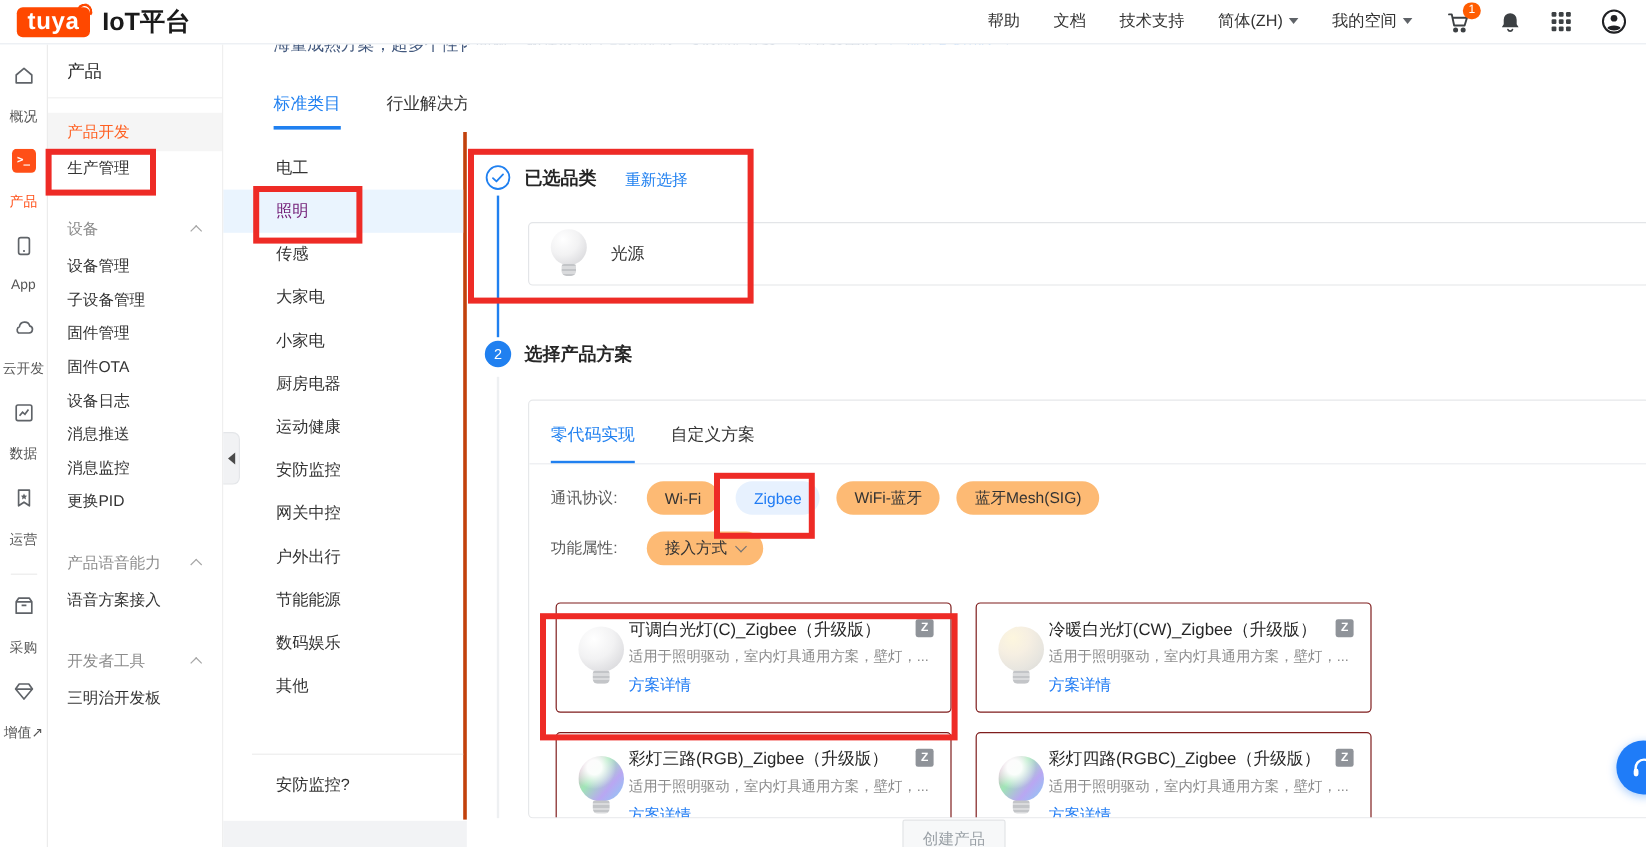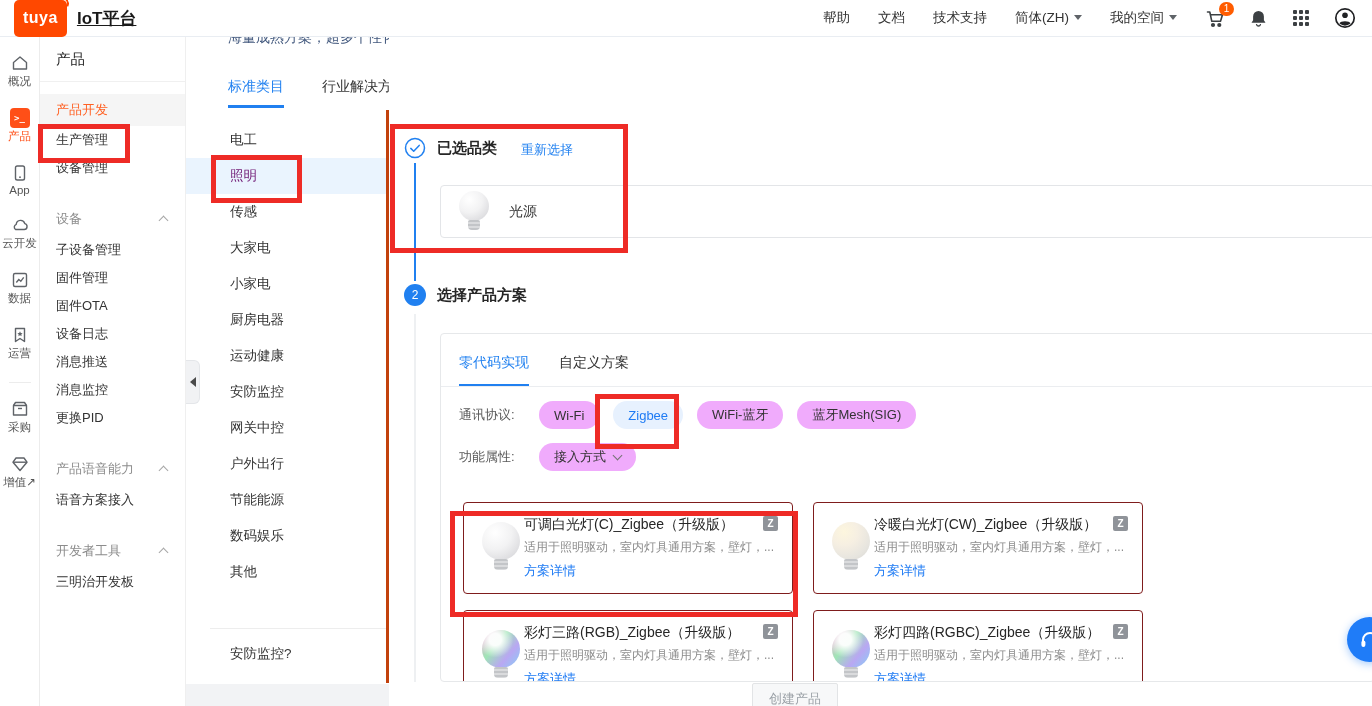--- a/index.html
+++ b/index.html
@@ -2,38 +2,38 @@
 <html><head>
 <meta charset="utf-8">
 <style>
   html,body{margin:0;padding:0;}
   body{width:1372px;height:706px;position:relative;overflow:hidden;background:#fff;
        font-family:"Liberation Sans","DejaVu Sans",sans-serif;color:#333;}
   svg{display:block}
   
   #header{position:absolute;left:0;top:0;right:0;height:37px;background:#fff;
           border-bottom:1px solid #e9edf2;z-index:40;display:flex;align-items:center;padding:0 14px;box-sizing:border-box;}
-  .logo-box{position:relative;background:#ff4800;color:#fff;border-radius:5px;height:37px;padding:0 9px;
-            display:flex;align-items:center;font-weight:bold;font-size:16px;letter-spacing:.5px;}
+  .logo-box{position:relative;background:#ff4800;color:#fff;border-radius:5px;height:25px;padding:0 9px;
+            display:flex;align-items:center;font-weight:bold;font-size:20px;letter-spacing:.5px;}
   .logo-quote{position:absolute;right:-2px;top:-3px;width:9px;height:9px;border-radius:50%;
               border:2.4px solid #ff4800;border-bottom-color:transparent;border-left-color:transparent;transform:rotate(-15deg);}
-  .product-name{margin-left:10px;font-size:17px;font-weight:600;color:#1a1a1a;text-decoration:underline;}
+  .product-name{margin-left:10px;font-size:21px;font-weight:600;color:#1a1a1a;}
   .hd-spacer{flex:1}
   .hd-links{display:flex;align-items:center;gap:28px;font-size:13.5px;color:#333;margin-right:28px;}
   .hd-link{cursor:pointer;white-space:nowrap;}
   .caret-down{display:inline-block;width:0;height:0;border-left:4px solid transparent;border-right:4px solid transparent;
               border-top:5px solid #5f6368;margin-left:5px;vertical-align:2px;}
   .hd-icons{display:flex;align-items:center;gap:24px;margin-right:2px;}
   .hd-icon{position:relative;cursor:pointer;}
   .cart-badge{position:absolute;top:-7px;right:-9px;min-width:9px;height:14px;border-radius:8px;background:#ff5c00;
               color:#fff;font-size:10px;line-height:14px;text-align:center;padding:0 3px;}
   
   #rail{position:absolute;left:0;top:37px;bottom:0;width:40px;background:#fff;border-right:1px solid #ececec;
         z-index:5;display:flex;flex-direction:column;align-items:center;padding-top:16px;box-sizing:border-box;}
-  .rail-item{width:40px;display:flex;flex-direction:column;align-items:center;gap:1px;margin-bottom:19px;
+  .rail-item{width:40px;display:flex;flex-direction:column;align-items:center;gap:17px;margin-bottom:19px;
              font-size:11.5px;color:#555;white-space:nowrap;overflow:hidden;cursor:pointer;}
   .rail-item.active{color:#ff4f17;}
   .rail-term{width:20px;height:20px;background:#ff4f17;border-radius:4px;color:#fff;display:flex;align-items:center;
              justify-content:center;font-size:9px;font-weight:bold;font-family:"DejaVu Sans Mono",monospace;}
   .rail-divider{width:22px;border-top:1px solid #ececec;margin:2px 0 16px 0;}
   
   #sidebar{position:absolute;left:40px;top:37px;bottom:0;width:146px;background:#fff;border-right:1px solid #efefef;
            z-index:5;box-sizing:border-box;}
   .sb-title{height:44px;display:flex;align-items:center;padding-left:16px;font-size:14.5px;color:#262626;}
   .sb-divider{border-top:1px solid #f0f0f0;}
@@ -86,21 +86,21 @@
   .step2-title{position:absolute;left:48px;top:249px;font-size:15px;font-weight:600;color:#262626;}
   .vline-gray{position:absolute;left:25px;top:277px;width:2px;height:368px;background:#eef0f2;}
   .panel{position:absolute;left:51px;top:296px;width:935px;height:349px;border:1px solid #e6e8ea;border-radius:4px;
          background:#fff;overflow:hidden;box-sizing:border-box;}
   .panel-tabs{display:flex;gap:30px;padding:20px 0 0 18px;border-bottom:1px solid #ebedf0;}
   .ptab{font-size:14px;color:#333;padding-bottom:12px;cursor:pointer;}
   .ptab.active{color:#2080f0;border-bottom:2px solid #2080f0;}
   .filter-row{display:flex;align-items:center;margin:14px 0 0 18px;}
   .filter-label{font-size:13px;color:#595959;margin-right:16px;width:64px;}
   .pills{display:flex;gap:14px;}
-  .pill{height:28px;padding:0 15px;border-radius:15px;background:#f0abfc;color:#333;font-size:13px;
+  .pill{height:28px;padding:0 15px;border-radius:15px;background:#fdba74;color:#333;font-size:13px;
         display:flex;align-items:center;cursor:pointer;white-space:nowrap;}
   .pill.active{background:#e7f1fe;color:#1f7bf4;}
   .chev-down{width:6px;height:6px;border-right:1.4px solid #737373;border-bottom:1.4px solid #737373;
              transform:rotate(45deg);margin-left:8px;margin-top:-3px;}
   .grid{display:grid;grid-template-columns:330px 330px;gap:16px 20px;margin:31px 0 0 22px;}
   .product-card{border:1px solid #7f1d1d;border-radius:4px;height:92px;display:flex;align-items:center;
                 padding:0 14px 0 18px;box-sizing:border-box;gap:4px;cursor:pointer;}
   .pc-body{flex:1;min-width:0;}
   .pc-title-row{display:flex;align-items:flex-start;}
   .pc-title{flex:1;font-size:14px;color:#262626;white-space:nowrap;overflow:hidden;}
@@ -258,26 +258,26 @@
 
 
       <div class="sb-row active item">
         <span>产品开发</span>
       </div>
 
       <div class="sb-row item">
         <span>生产管理</span>
       </div>
 
-      <div class="sb-row item">
-        <span>设备管理</span>
-      </div>
-
       <div class="sb-row group gap">
         <span>设备</span>
+      </div>
+
+      <div class="sb-row item">
+        <span>设备管理</span>
       </div>
 
       <div class="sb-row item">
         <span>子设备管理</span>
       </div>
 
       <div class="sb-row item">
         <span>固件管理</span>
       </div>
 

